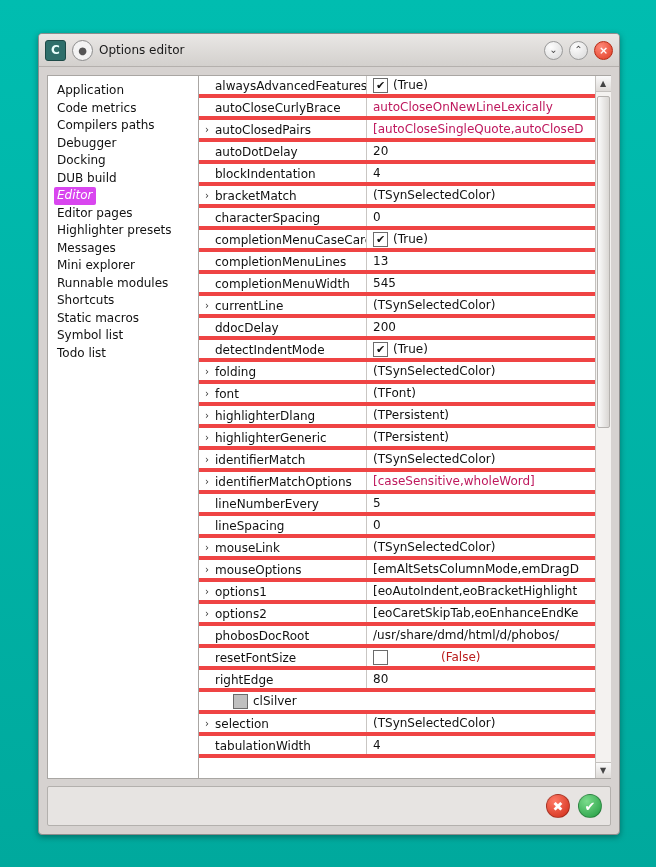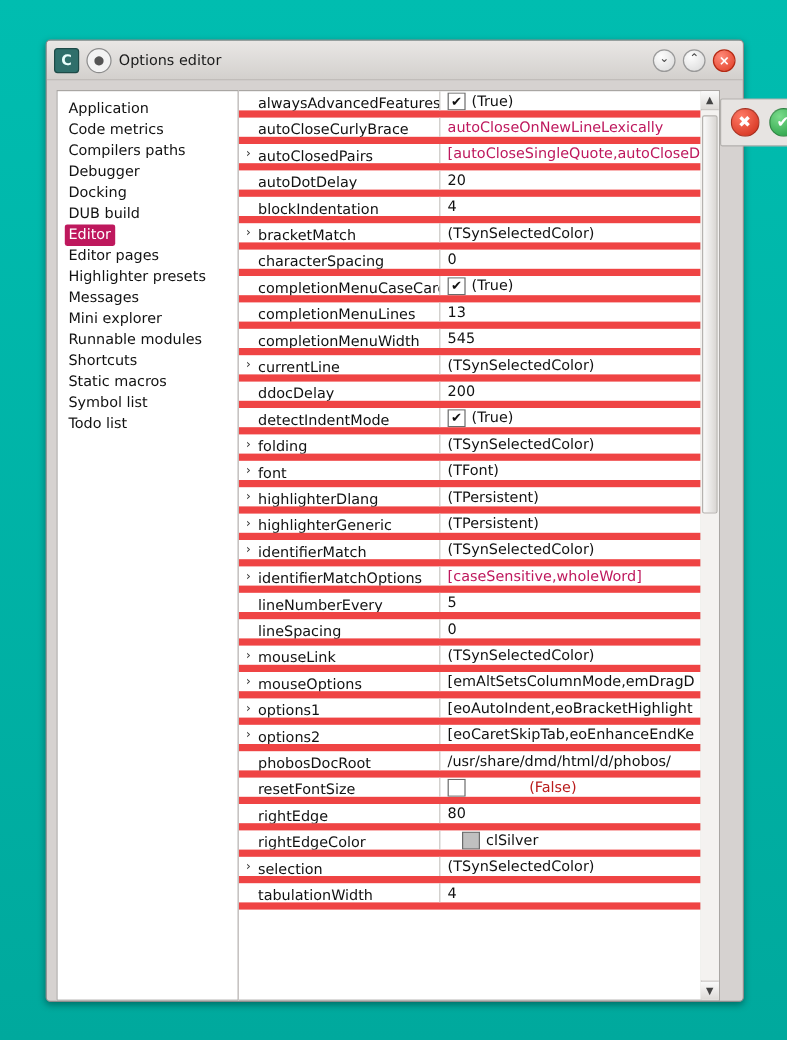--- a/index.html
+++ b/index.html
@@ -60,21 +60,21 @@
     font-size:10px;color:#4a4a4a;line-height:1;
   }
   .wbtn.close{
     background:radial-gradient(circle at 35% 30%,#ff8a7a,#e03a21);
     border-color:#b52a14;color:#fff;font-size:11px;font-weight:bold;
   }
   
   .winbody{
     flex:1 1 auto;
     padding:8px 8px 0 8px;
-    display:flex;
+    display:flex;flex-direction:column;
     min-height:0;
   }
   .panes{
     flex:1 1 auto;
     display:flex;
     gap:0;
     min-height:0;
   }
   .tree{
     width:152px;
@@ -87,42 +87,42 @@
   .tree-item{
     font-size:12px;color:#111;
     padding:1px 3px;
     line-height:15.5px;
     white-space:nowrap;
     border-radius:2px;
     display:inline-block;
   }
   .tree-row{line-height:15.5px;}
   .tree-item.selected{
-    background:#be185d;color:#fff;
+    background:#d946ef;color:#fff;font-style:italic;
   }
   
   .gridwrap{
     flex:1 1 auto;
     border:1px solid #a9a6a3;
     border-left:0;
     background:#fff;
     display:flex;
     min-width:0;
     box-sizing:border-box;
   }
   .grid{
     flex:1 1 auto;
     overflow:hidden;
     min-width:0;
   }
   .row{
     display:flex;
     height:22px;
     align-items:center;
-    border-bottom:6px solid #ef4444;
+    border-bottom:4px solid #ef4444;
     box-sizing:border-box;
   }
   .expander{
     width:16px;flex:0 0 16px;
     text-align:center;
     color:#333;font-size:10px;
     line-height:21px;
   }
   .namecell{
     flex:0 0 152px;
@@ -442,21 +442,20 @@
               </div>
               <div class="row">
                 <div class="expander"></div>
                 <div class="namecell">rightEdge</div>
                 <div class="valcell">
                   <span>80</span>
                 </div>
               </div>
               <div class="row">
                 <div class="expander"></div>
-                <div class="namecell">rightEdgeColor</div>
                 <div class="valcell">
                   <span class="swatch swatch-indent" style="background: rgb(192, 192, 192);"></span>
                   <span>clSilver</span>
                 </div>
               </div>
               <div class="row">
                 <div class="expander">›</div>
                 <div class="namecell">selection</div>
                 <div class="valcell">
                   <span>(TSynSelectedColor)</span>

